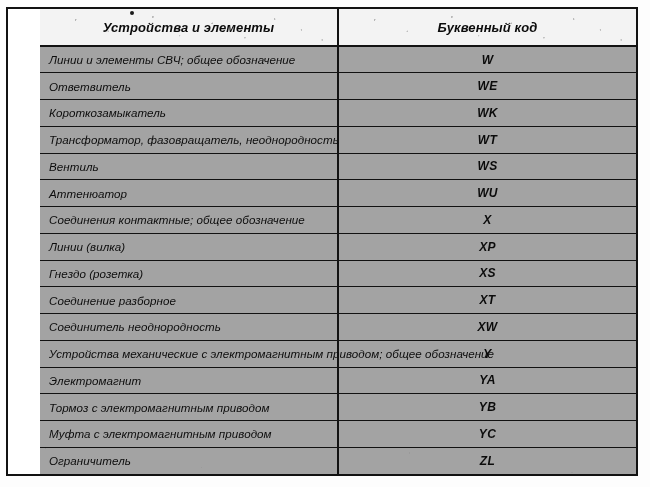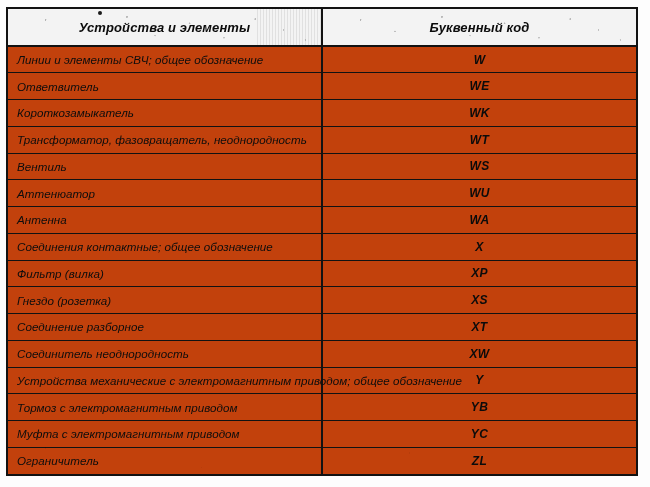--- a/index.html
+++ b/index.html
@@ -38,20 +38,21 @@
 
   .table-wrap {
     position: absolute;
     left: 6px;
     top: 7px;
     width: 632px;
     height: 469px;
     box-sizing: border-box;
     border: 2.5px solid #121212;
     background: #ffffff;
+    padding-left: 32px;
   }
 
   table.doc-table {
     width: 100%;
     height: 100%;
     border-collapse: collapse;
     table-layout: fixed;
   }
 
   
@@ -112,21 +113,21 @@
   }
 
   
   tbody tr {
     height: 22.6px;
   }
   tbody td {
     border-top: 1.9px solid #121212;
     padding: 0;
     vertical-align: middle;
-    background: #c2410c;
+    background: #a3a3a3;
   }
   tbody td.cell-desc {
     border-right: 2.5px solid #121212;
     padding-left: 9px;
     font-style: italic;
     font-weight: normal;
     font-size: 11.6px;
     color: #0d0d0d;
     white-space: nowrap;
     letter-spacing: .05px;
@@ -181,46 +182,46 @@
           </tr>
           <tr>
             <td class="cell-desc">Вентиль</td>
             <td class="cell-code">WS</td>
           </tr>
           <tr>
             <td class="cell-desc">Аттенюатор</td>
             <td class="cell-code">WU</td>
           </tr>
           <tr>
-            <td class="cell-desc">Антенна</td>
-            <td class="cell-code">WA</td>
-          </tr>
-          <tr>
             <td class="cell-desc">Соединения контактные; общее обозначение</td>
             <td class="cell-code">X</td>
           </tr>
           <tr>
-            <td class="cell-desc">Фильтр (вилка)</td>
+            <td class="cell-desc">Линии (вилка)</td>
             <td class="cell-code">XP</td>
           </tr>
           <tr>
             <td class="cell-desc">Гнездо (розетка)</td>
             <td class="cell-code">XS</td>
           </tr>
           <tr>
             <td class="cell-desc">Соединение разборное</td>
             <td class="cell-code">XT</td>
           </tr>
           <tr>
             <td class="cell-desc">Соединитель неоднородность</td>
             <td class="cell-code">XW</td>
           </tr>
           <tr>
             <td class="cell-desc">Устройства механические с электромагнитным приводом; общее обозначение</td>
             <td class="cell-code">Y</td>
+          </tr>
+          <tr>
+            <td class="cell-desc">Электромагнит</td>
+            <td class="cell-code">YA</td>
           </tr>
           <tr>
             <td class="cell-desc">Тормоз с электромагнитным  приводом</td>
             <td class="cell-code">YB</td>
           </tr>
           <tr>
             <td class="cell-desc">Муфта  с электромагнитным  приводом</td>
             <td class="cell-code">YC</td>
           </tr>
           <tr>

